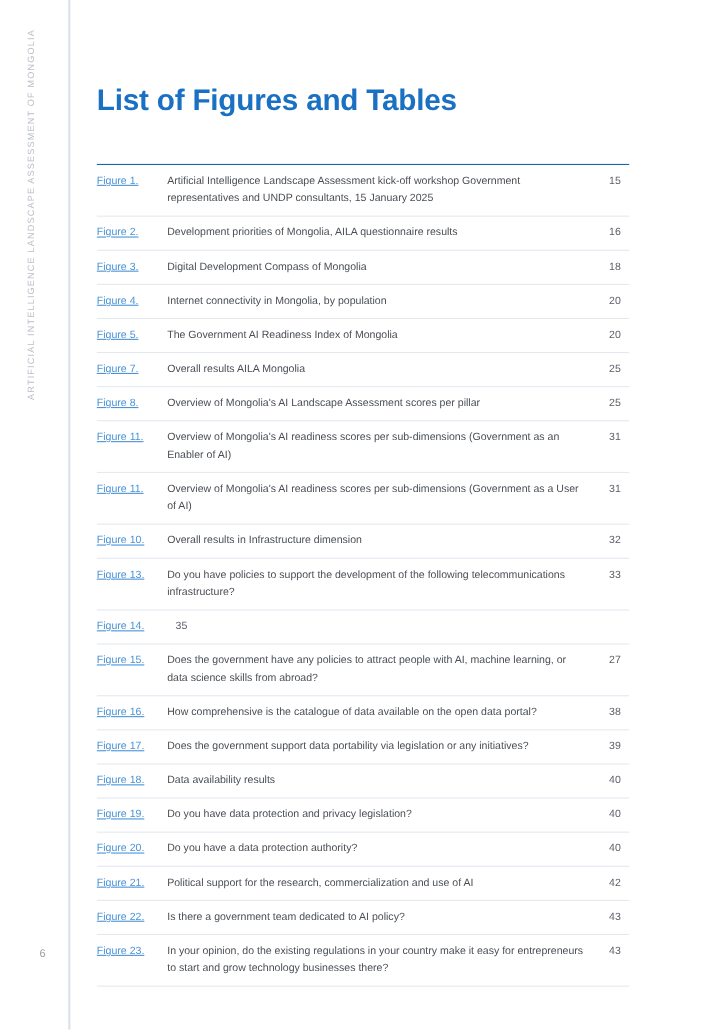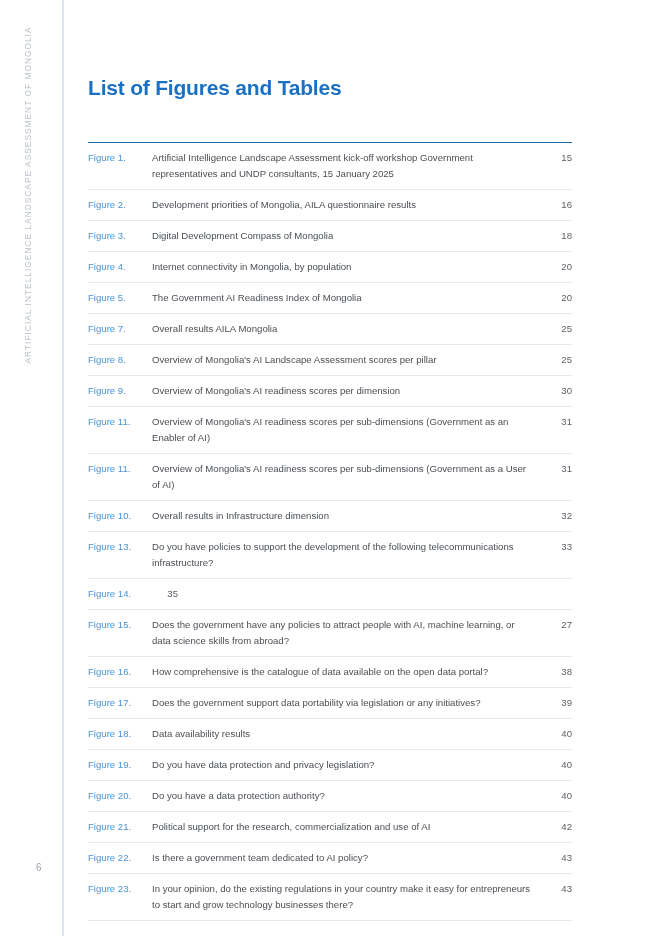--- a/index.html
+++ b/index.html
@@ -59,21 +59,21 @@
   .content {
     position: absolute;
     left: 88px;
     top: 0;
     width: 484px;
   }
 
   .page-title {
     margin: 0;
     padding-top: 76px;
-    font-size: 21px;
+    font-size: 27px;
     font-weight: bold;
     color: #1a70c2;
     letter-spacing: -0.2px;
     font-family: "Liberation Sans", sans-serif;
   }
 
   .figure-table {
     margin-top: 42px;
     border-top: 1.6px solid #1a6aa8;
     width: 484px;
@@ -86,34 +86,35 @@
     padding: 7px 0 7px 0;
     min-height: 11px;
   }
 
   .fig-label {
     flex: 0 0 64px;
     font-size: 9.6px;
     color: #4a93d6;
     line-height: 16px;
     font-family: "Liberation Sans", sans-serif;
+    text-decoration: underline;
   }
 
   .fig-desc {
     flex: 1 1 auto;
     font-size: 9.6px;
     color: #4a4f55;
     line-height: 16px;
     padding-right: 14px;
     font-family: "Liberation Sans", sans-serif;
   }
 
   .fig-page {
     flex: 0 0 26px;
-    text-align: right;
+    text-align: center;
     font-size: 9.6px;
     color: #5a5f66;
     line-height: 16px;
     font-family: "Liberation Sans", sans-serif;
   }
 </style>
 </head>
 <body>
 
 <div class="side-rule"></div>
@@ -156,25 +157,20 @@
         <div class="fig-label">Figure 7.</div>
         <div class="fig-desc">Overall results AILA Mongolia</div>
         <div class="fig-page">25</div>
       </div>
       <div class="fig-row">
         <div class="fig-label">Figure 8.</div>
         <div class="fig-desc">Overview of Mongolia's AI Landscape Assessment scores per pillar</div>
         <div class="fig-page">25</div>
       </div>
       <div class="fig-row">
-        <div class="fig-label">Figure 9.</div>
-        <div class="fig-desc">Overview of Mongolia's AI readiness scores per dimension</div>
-        <div class="fig-page">30</div>
-      </div>
-      <div class="fig-row">
         <div class="fig-label">Figure 11.</div>
         <div class="fig-desc">Overview of Mongolia's AI readiness scores per sub-dimensions (Government as an Enabler of AI)</div>
         <div class="fig-page">31</div>
       </div>
       <div class="fig-row">
         <div class="fig-label">Figure 11.</div>
         <div class="fig-desc">Overview of Mongolia's AI readiness scores per sub-dimensions (Government as a User of AI)</div>
         <div class="fig-page">31</div>
       </div>
       <div class="fig-row">

